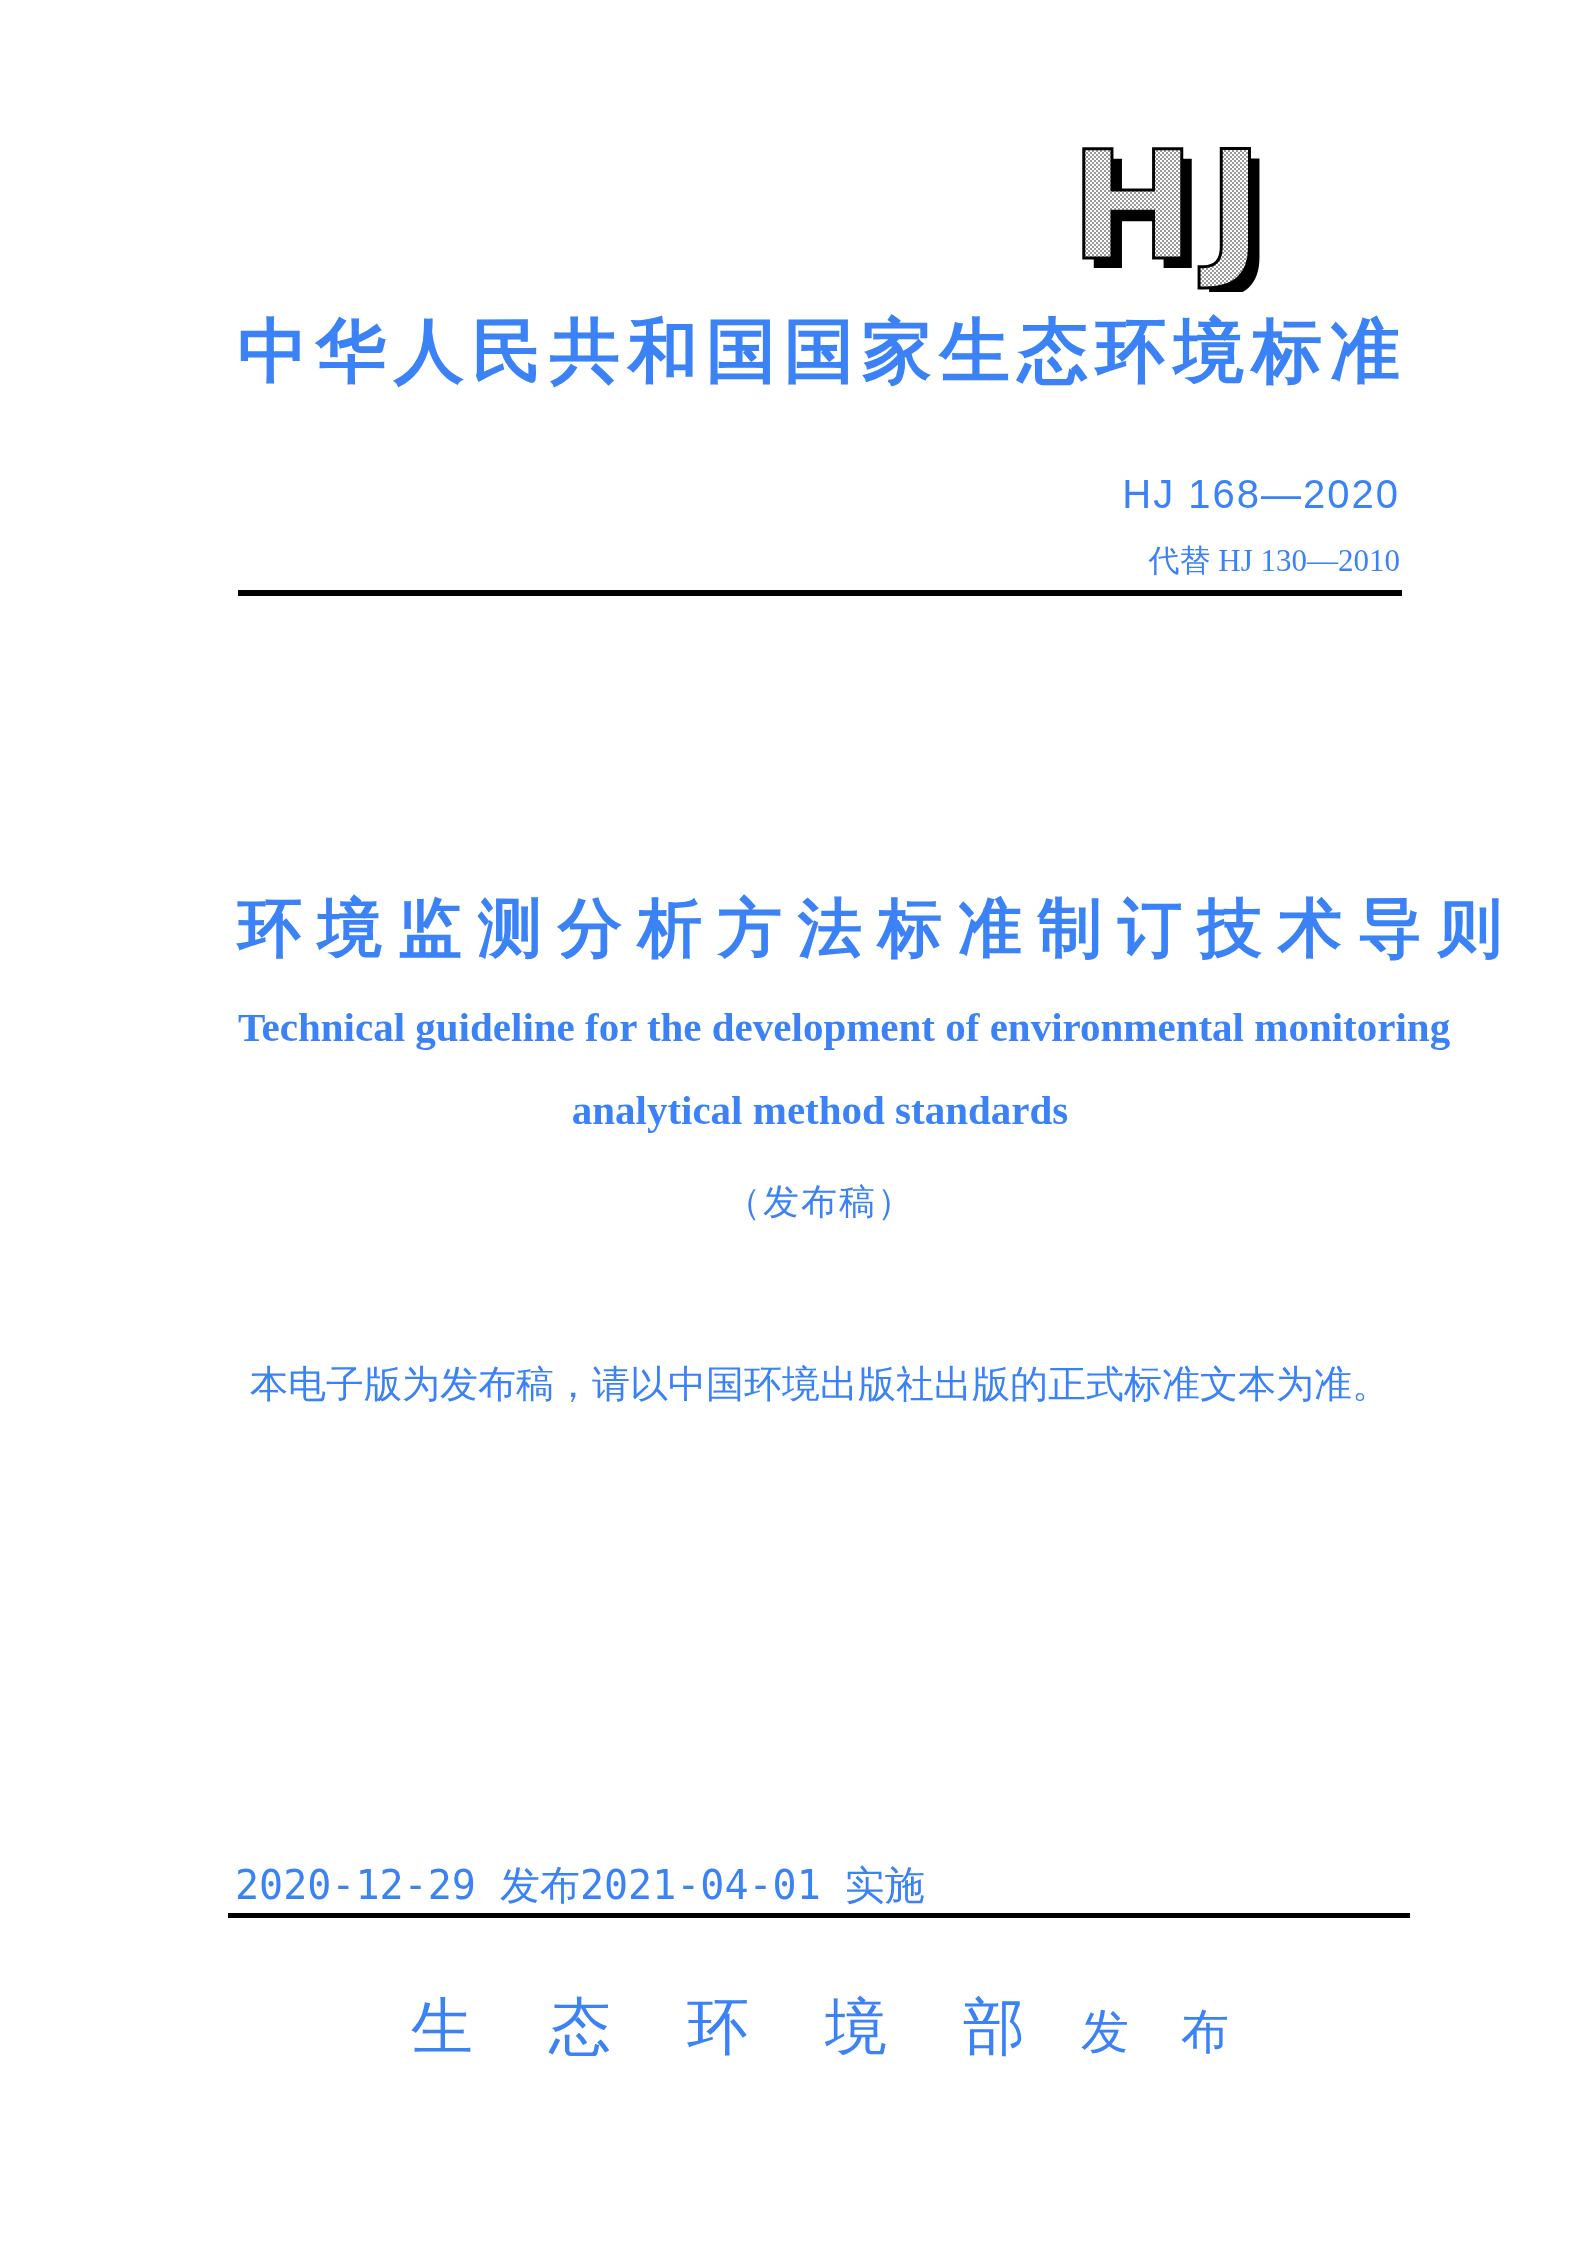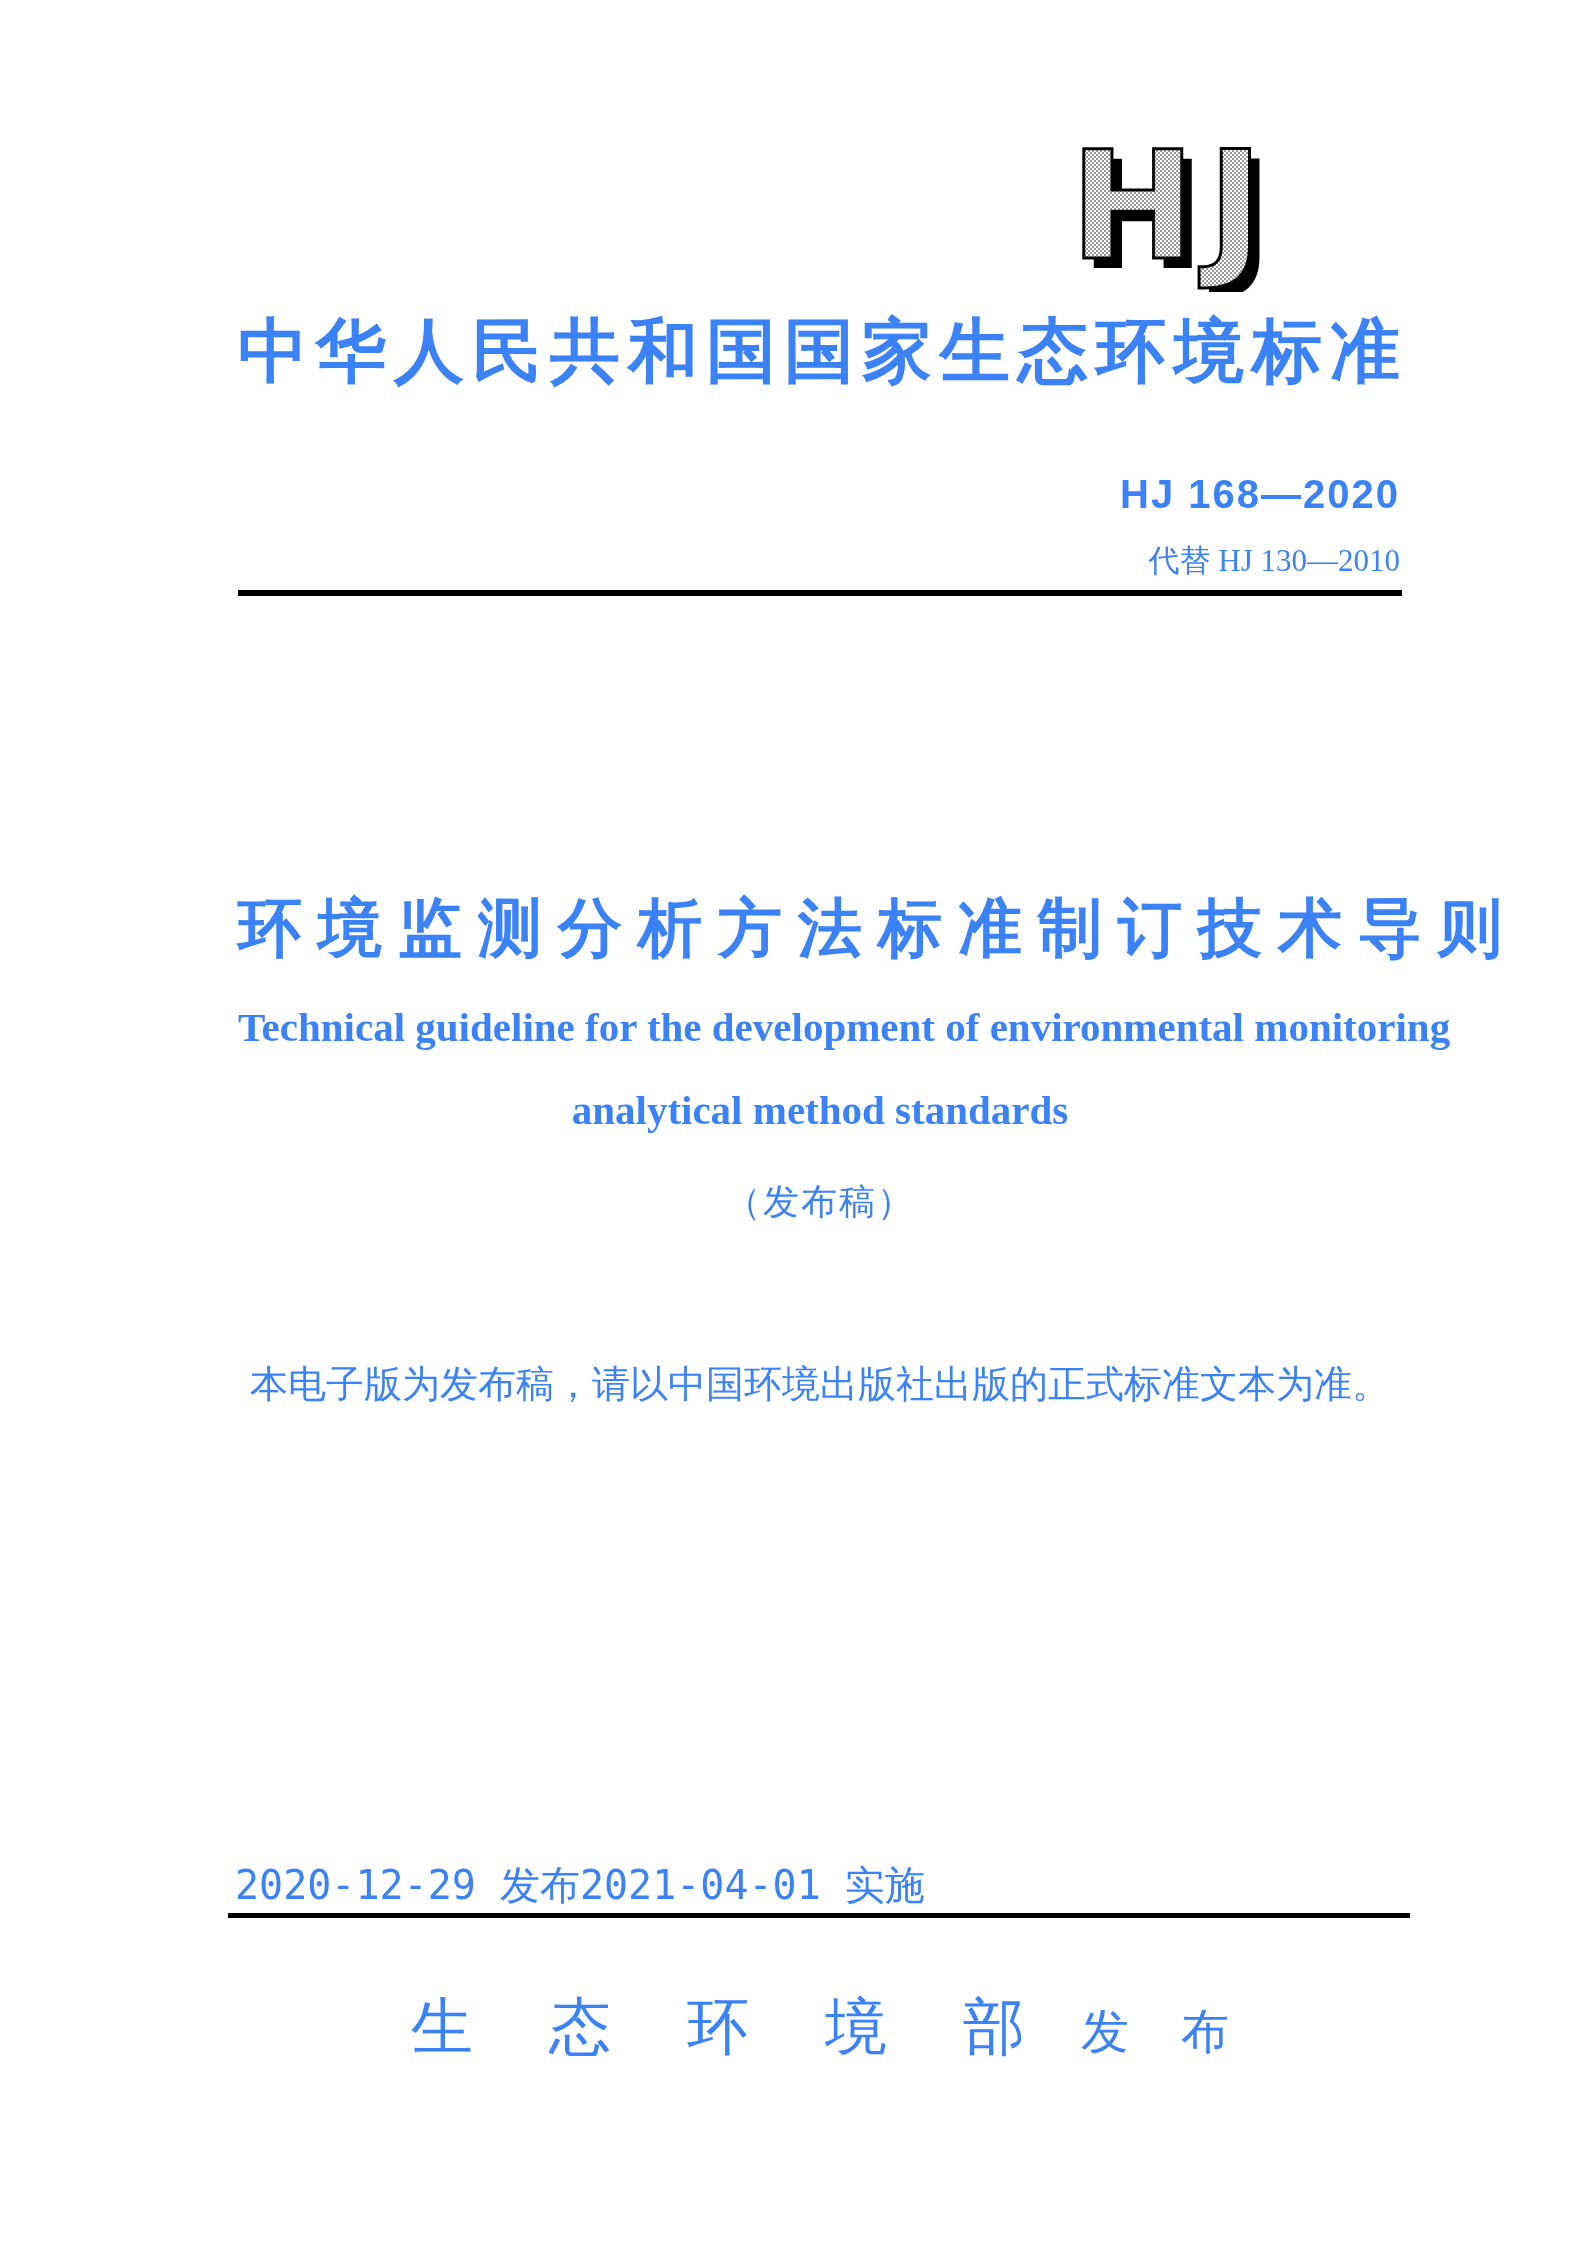--- a/index.html
+++ b/index.html
@@ -25,21 +25,21 @@
     font-size: 70px;
     line-height: 72px;
     letter-spacing: 8px;
     text-align: center;
     white-space: nowrap;
   }
 
   .std-number {
     right: 187px; top: 472px;
     font-family: "Liberation Sans", "DejaVu Sans", sans-serif;
-    font-weight: 700;
+    font-weight: 400;
     font-size: 40px;
     letter-spacing: 2px;
     white-space: nowrap;
   }
 
   .supersede {
     right: 187px; top: 540px;
     font-family: "Liberation Serif", "DejaVu Serif", serif;
     font-weight: 400;
     font-size: 31px;

